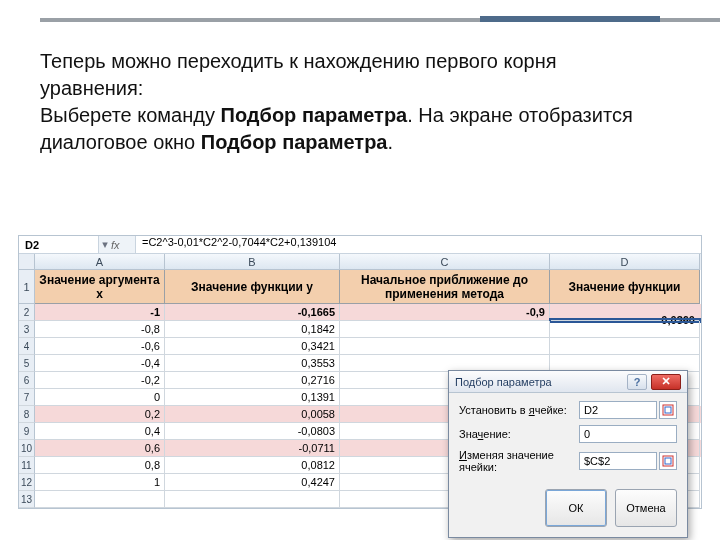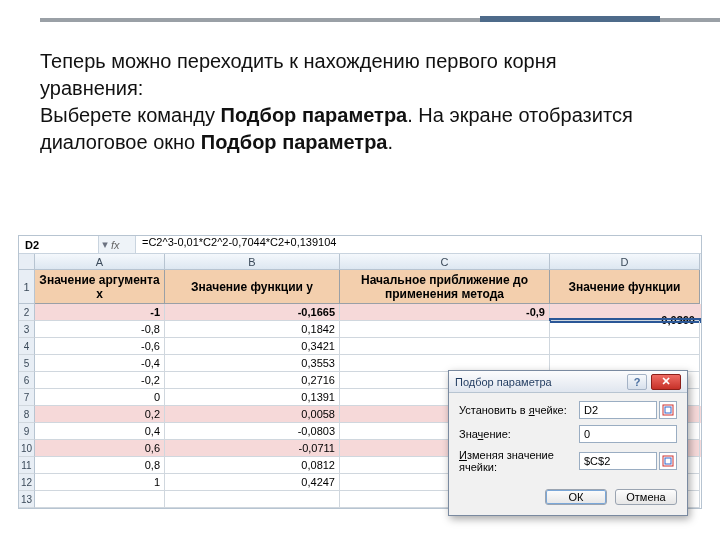--- a/index.html
+++ b/index.html
@@ -100,21 +100,21 @@
   .dlg-help{width:20px;height:16px;display:flex;align-items:center;justify-content:center;background:linear-gradient(#f7f9fc,#d7e0ec);border:1px solid #a5b3c6;border-radius:2px;margin-right:4px;color:#4a6fa0;font-weight:bold;}
   .dlg-close{width:30px;height:16px;display:flex;align-items:center;justify-content:center;background:linear-gradient(#ef6b63,#c63128);border:1px solid #8c1f19;border-radius:2px;color:#fff;font-weight:bold;}
   .dlg-body{padding:8px 10px 6px;}
   .dlg-row{display:flex;align-items:center;margin-bottom:6px;gap:0;}
   .dlg-row .lbl{flex:0 0 120px;}
   .dlg-row .lbl u{text-decoration:underline;}
   .inp{flex:1;height:18px;background:#fff;border:1px solid #9aadc2;padding:0 4px;display:flex;align-items:center;}
   .picker{width:18px;height:18px;border:1px solid #9aadc2;background:#fff;display:flex;align-items:center;justify-content:center;margin-left:2px;}
   .picker svg{width:12px;height:12px;}
   .dlg-btns{display:flex;justify-content:flex-end;gap:8px;padding:4px 10px 10px;}
-  .btn{min-width:62px;height:16px;display:flex;align-items:center;justify-content:center;background:linear-gradient(#fdfdfd,#e6e6e6);border:1px solid #9aa4b1;border-radius:3px;}
+  .btn{min-width:62px;height:38px;display:flex;align-items:center;justify-content:center;background:linear-gradient(#fdfdfd,#e6e6e6);border:1px solid #9aa4b1;border-radius:3px;}
   .btn.primary{box-shadow:0 0 0 1px #7aa7d8 inset;}
   .spill{
     position:absolute; left:660px; font-size:11px; font-weight:bold; color:#000;
   }
   .spill.r8{top:388px;} .spill.r10{top:422px;}
 </style>
 </head>
 <body>
 
 <div class="top-rule">

